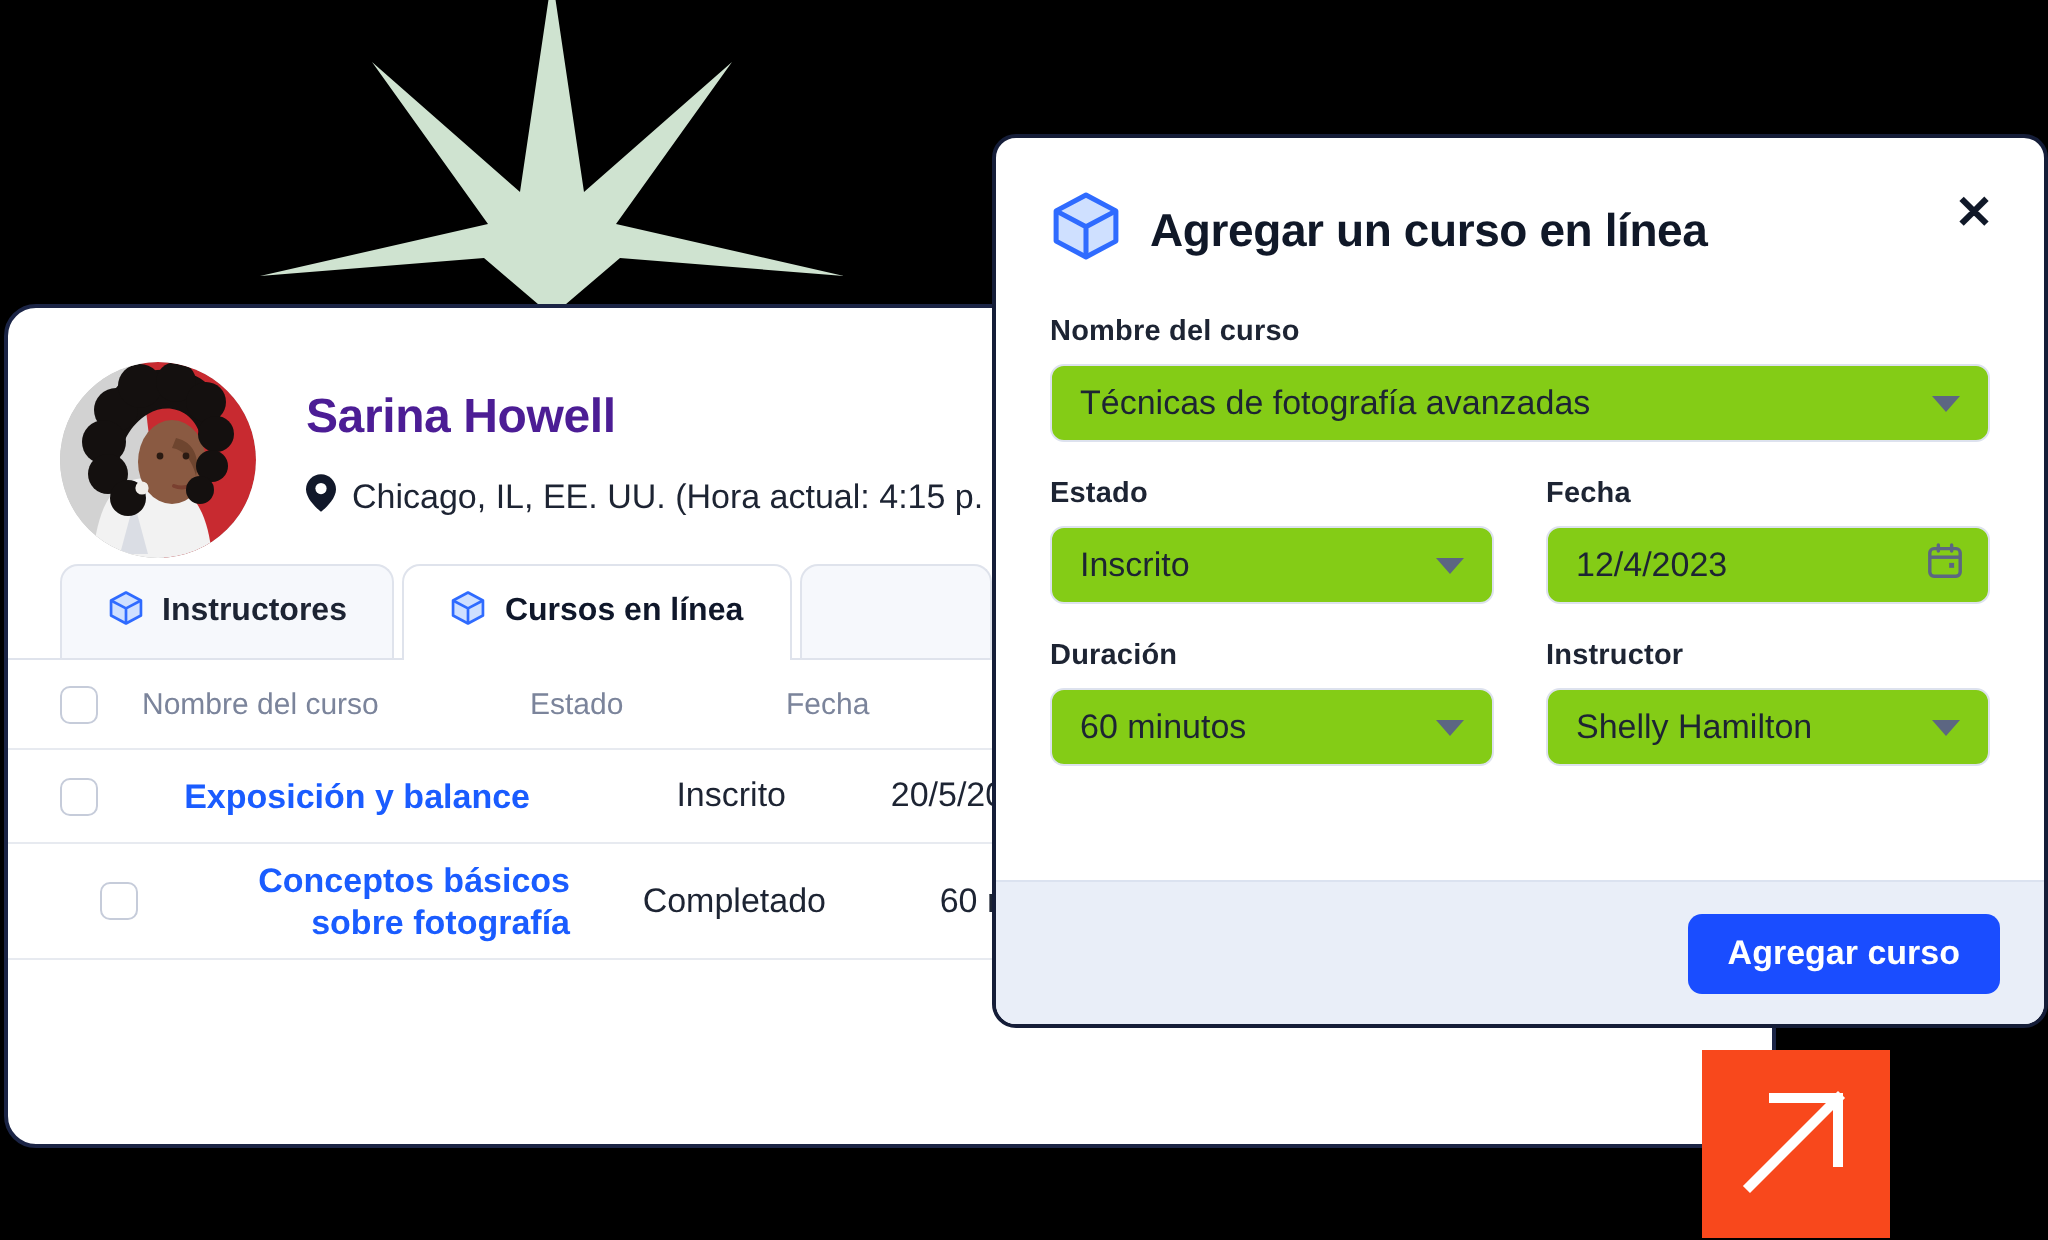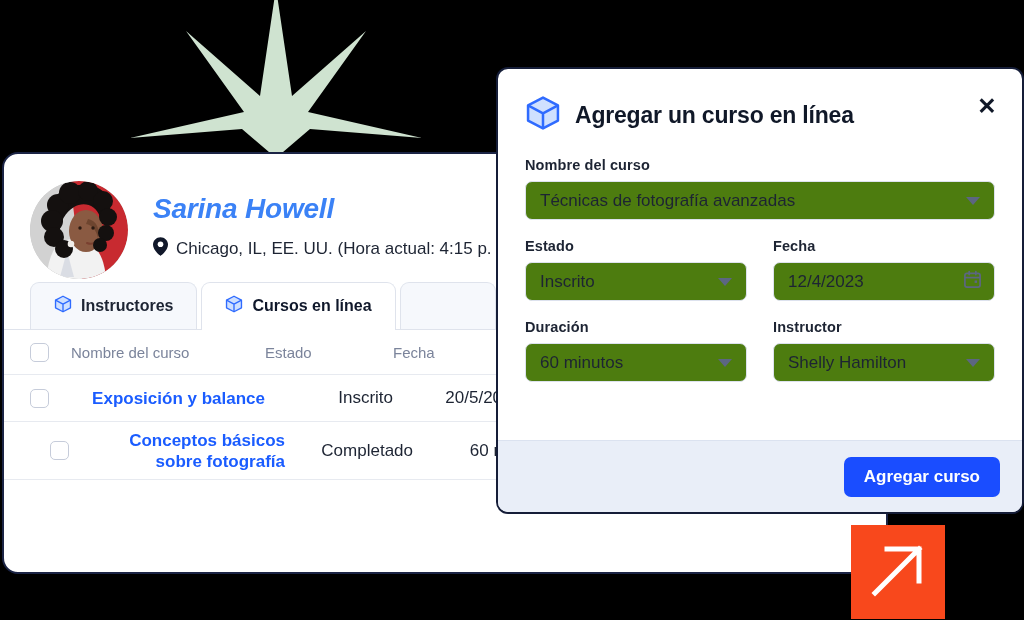--- a/index.html
+++ b/index.html
@@ -33,22 +33,22 @@
   }
   .avatar {
     width: 98px; height: 98px; border-radius: 50%;
     overflow: hidden; flex: 0 0 98px;
     position: relative;
     background: #c9c9c9;
   }
   .avatar svg { display: block; width: 98px; height: 98px; }
   .profile-meta { margin-left: 25px; padding-bottom: 6px; }
   .profile-name {
-    font-size: 28px; font-weight: 700; color: #3b82f6;
-    letter-spacing: -0.2px; line-height: 30px; font-style: italic;
+    font-size: 24px; font-weight: 700; color: #4c1d95;
+    letter-spacing: -0.2px; line-height: 30px;
   }
   .profile-loc {
     display: flex; align-items: center; gap: 8px;
     margin-top: 13px;
     font-size: 17px; color: #1d2433; font-weight: 500;
     white-space: nowrap;
   }
   .pin-icon { flex: 0 0 15px; display: block; }
 
   
@@ -134,21 +134,21 @@
     font-size: 23px; font-weight: 700; color: #101828;
     line-height: 1; cursor: pointer;
   }
   .modal-body { padding: 22px 27px 0 27px; flex: 1 1 auto; }
   .field-label {
     font-size: 14.5px; font-weight: 700; color: #1d2433;
     margin-bottom: 8px; letter-spacing: 0.1px;
   }
   .ctrl {
     height: 39px; border: 1.5px solid #dde2ee; border-radius: 7px;
-    background: #4d7c0f; display: flex; align-items: center;
+    background: #84cc16; display: flex; align-items: center;
     padding: 0 12px 0 14px;
     font-size: 17px; color: #1d2433;
   }
   .ctrl .val { flex: 1 1 auto; white-space: nowrap; overflow: hidden; }
   .caret {
     width: 0; height: 0; flex: 0 0 auto;
     border-left: 7px solid transparent;
     border-right: 7px solid transparent;
     border-top: 8px solid #5c6682;
     margin-right: 2px;

